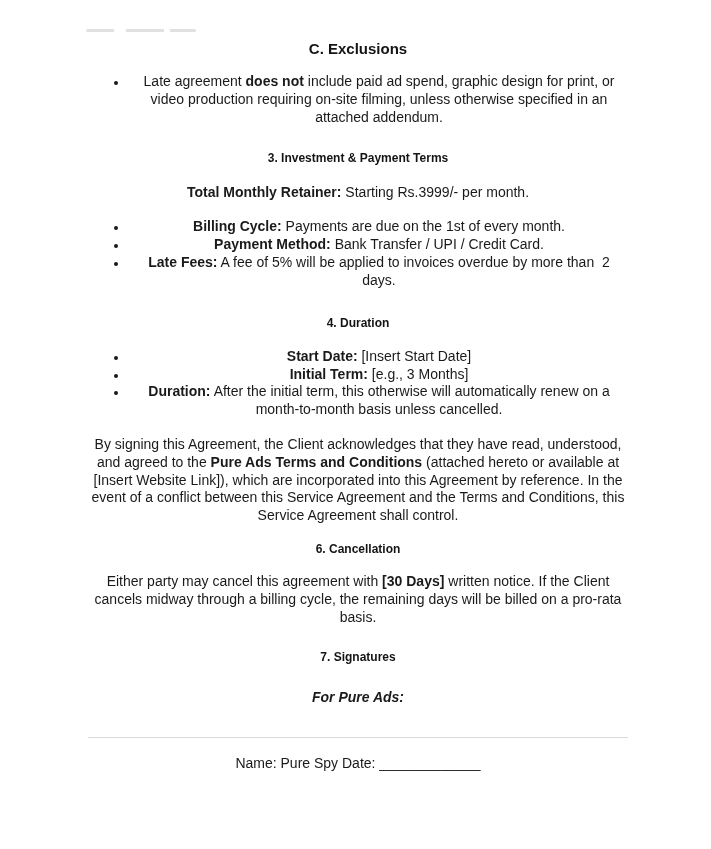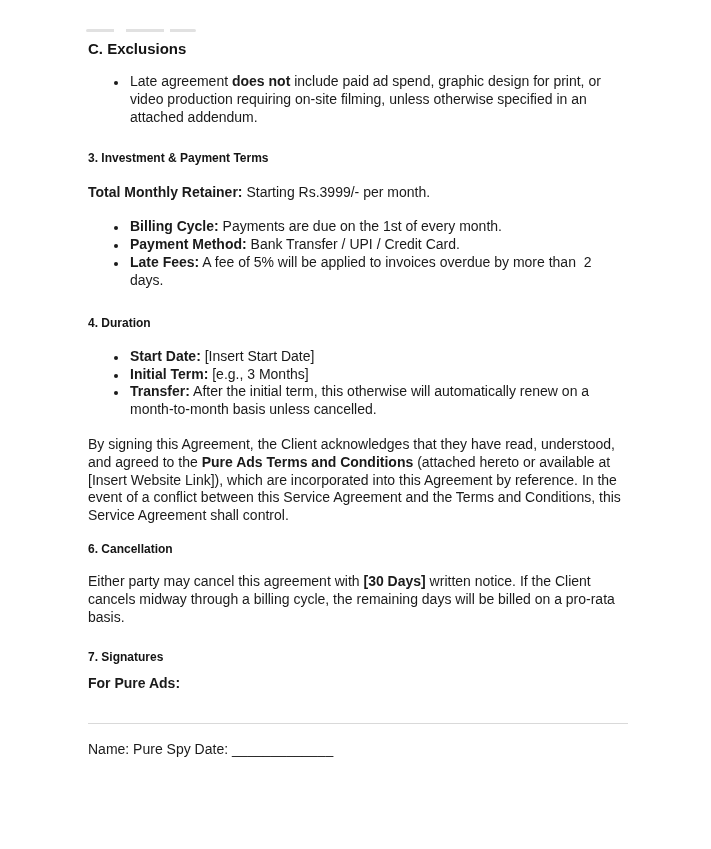--- a/index.html
+++ b/index.html
@@ -14,20 +14,21 @@
     font-family: "Liberation Sans", sans-serif;
     color: #1a1a1a;
   }
   .page {
     position: relative;
     width: 711px;
     height: 849px;
     padding: 40px 83px 0 88px;
     box-sizing: border-box;
     background: #ffffff;
+    text-align: center;
   }
   
   .artifact {
     position: absolute;
     top: 29px;
     left: 86px;
     width: 110px;
     height: 3px;
     opacity: 0.5;
     filter: blur(0.4px);
@@ -61,21 +62,21 @@
   .b { font-weight: bold; }
   ul {
     padding-left: 40px;
     list-style: disc;
   }
   li { padding-left: 2px; }
   li::marker { font-size: 0.85em; color: #1a1a1a; }
   .mt15 { margin-top: 15px; }
   .mt17 { margin-top: 17px; }
   .mt18 { margin-top: 18px; }
-  .mt19 { margin-top: 10px; }
+  .mt19 { margin-top: 24px; font-style: italic; }
   .mt24 { margin-top: 24px; }
   .mt25 { margin-top: 25px; }
   .mt26 { margin-top: 26px; }
   .sig-line {
     margin-top: 30px;
     width: 100%;
     height: 0;
     border-top: 1px solid #d9d9d9;
   }
 </style>
@@ -100,21 +101,21 @@
     <li><span class="b">Billing Cycle:</span><span> Payments are due on the 1st of every month.</span></li>
     <li><span class="b">Payment Method:</span><span> Bank Transfer / UPI / Credit Card.</span></li>
     <li><span class="b">Late Fees:</span><span> A fee of 5% will be applied to invoices overdue by more than  2 days.</span></li>
   </ul>
 
   <h2 class="h-num mt26">4. Duration</h2>
 
   <ul class="mt18">
     <li><span class="b">Start Date:</span><span> [Insert Start Date]</span></li>
     <li><span class="b">Initial Term:</span><span> [e.g., 3 Months]</span></li>
-    <li><span class="b">Transfer:</span><span> After the initial term, this otherwise will automatically renew on a month-to-month basis unless cancelled.</span></li>
+    <li><span class="b">Duration:</span><span> After the initial term, this otherwise will automatically renew on a month-to-month basis unless cancelled.</span></li>
   </ul>
 
 
   <p class="mt17"><span>By signing this Agreement, the Client acknowledges that they have read, understood, and agreed to the </span><span class="b">Pure Ads Terms and Conditions</span><span> (attached hereto or available at [Insert Website Link]), which are incorporated into this Agreement by reference. In the event of a conflict between this Service Agreement and the Terms and Conditions, this Service Agreement shall control.</span></p>
 
   <h2 class="h-num mt17">6. Cancellation</h2>
 
   <p class="mt17"><span>Either party may cancel this agreement with </span><span class="b">[30 Days]</span><span> written notice. If the Client cancels midway through a billing cycle, the remaining days will be billed on a pro-rata basis.</span></p>
 
   <h2 class="h-num mt24">7. Signatures</h2>

